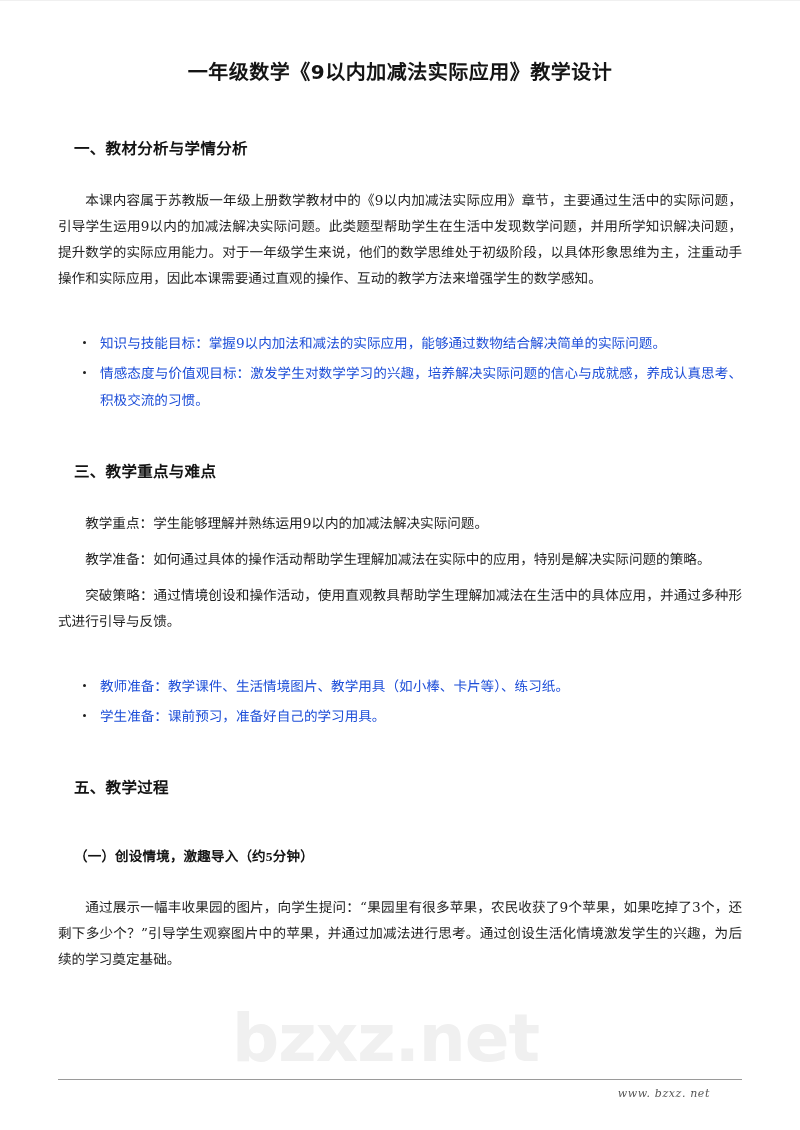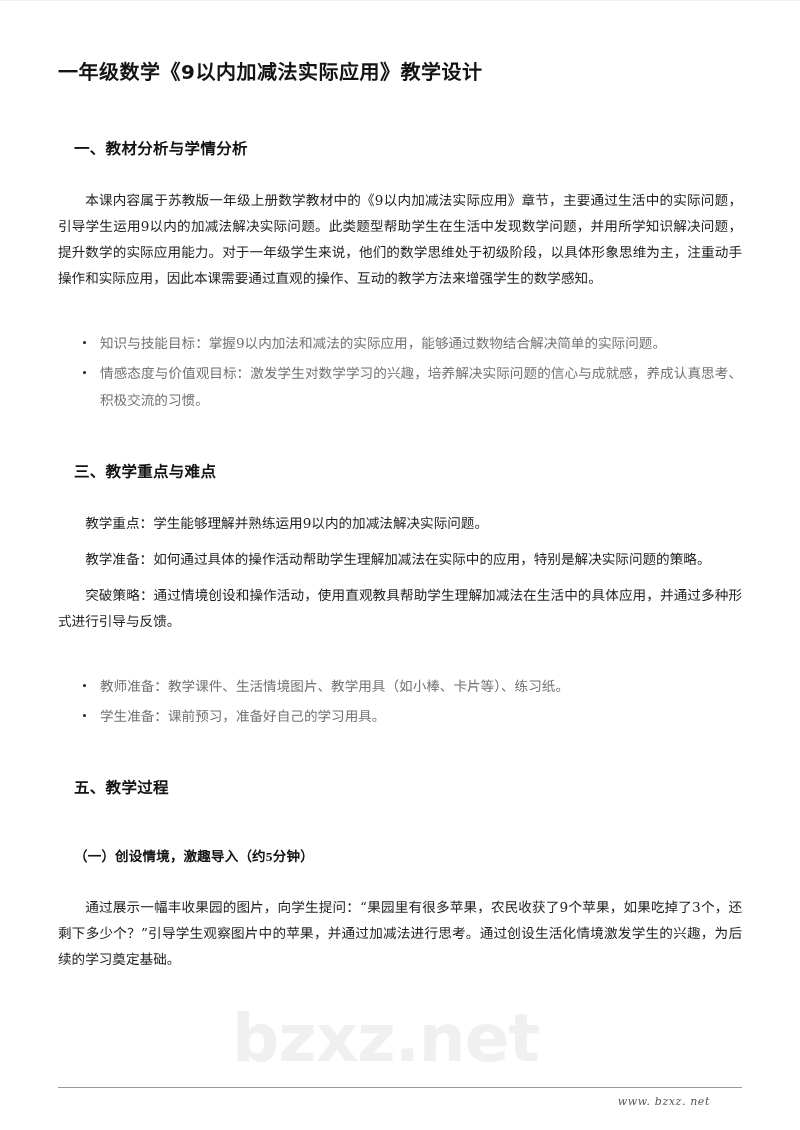--- a/index.html
+++ b/index.html
@@ -54,20 +54,21 @@
     position: relative;
     z-index: 2;
     padding: 0 58px;
     box-sizing: border-box;
   }
 
   
   .doc-title {
     margin: 0;
     padding-top: 58px;
+    text-align: center;
     font-family: "DejaVu Sans", "Liberation Sans", sans-serif;
     font-size: 20px;
     font-weight: bold;
     letter-spacing: 0.5px;
     color: #141414;
     line-height: 1.4;
   }
 
   
   .section-heading {
@@ -103,21 +104,21 @@
   
   .bullet-list {
     list-style: none;
     margin: 0;
     padding: 0;
   }
   .bullet-item {
     position: relative;
     font-size: 13.6px;
     line-height: 1.92;
-    color: #737373;
+    color: #1d4ed8;
     padding-left: 21px;
     margin: 0 0 4px 21px;
     text-align: justify;
     text-justify: inter-ideograph;
   }
   .bullet-item::before {
     content: "";
     position: absolute;
     left: 4px;
     top: 11px;
@@ -132,21 +133,21 @@
   .gap-head-body { height: 13px; }
   .gap-sec       { height: 26px; }
   .gap-para      { height: 10px; }
   .gap-sub       { height: 16px; }
 
   
   .footer {
     position: absolute;
     left: 58px;
     right: 58px;
-    bottom: 22px;
+    bottom: 30px;
     z-index: 3;
   }
   .footer-rule {
     width: 100%;
     height: 1px;
     background: #9a9a9a;
   }
   .footer-url {
     margin-top: 7px;
     text-align: right;

